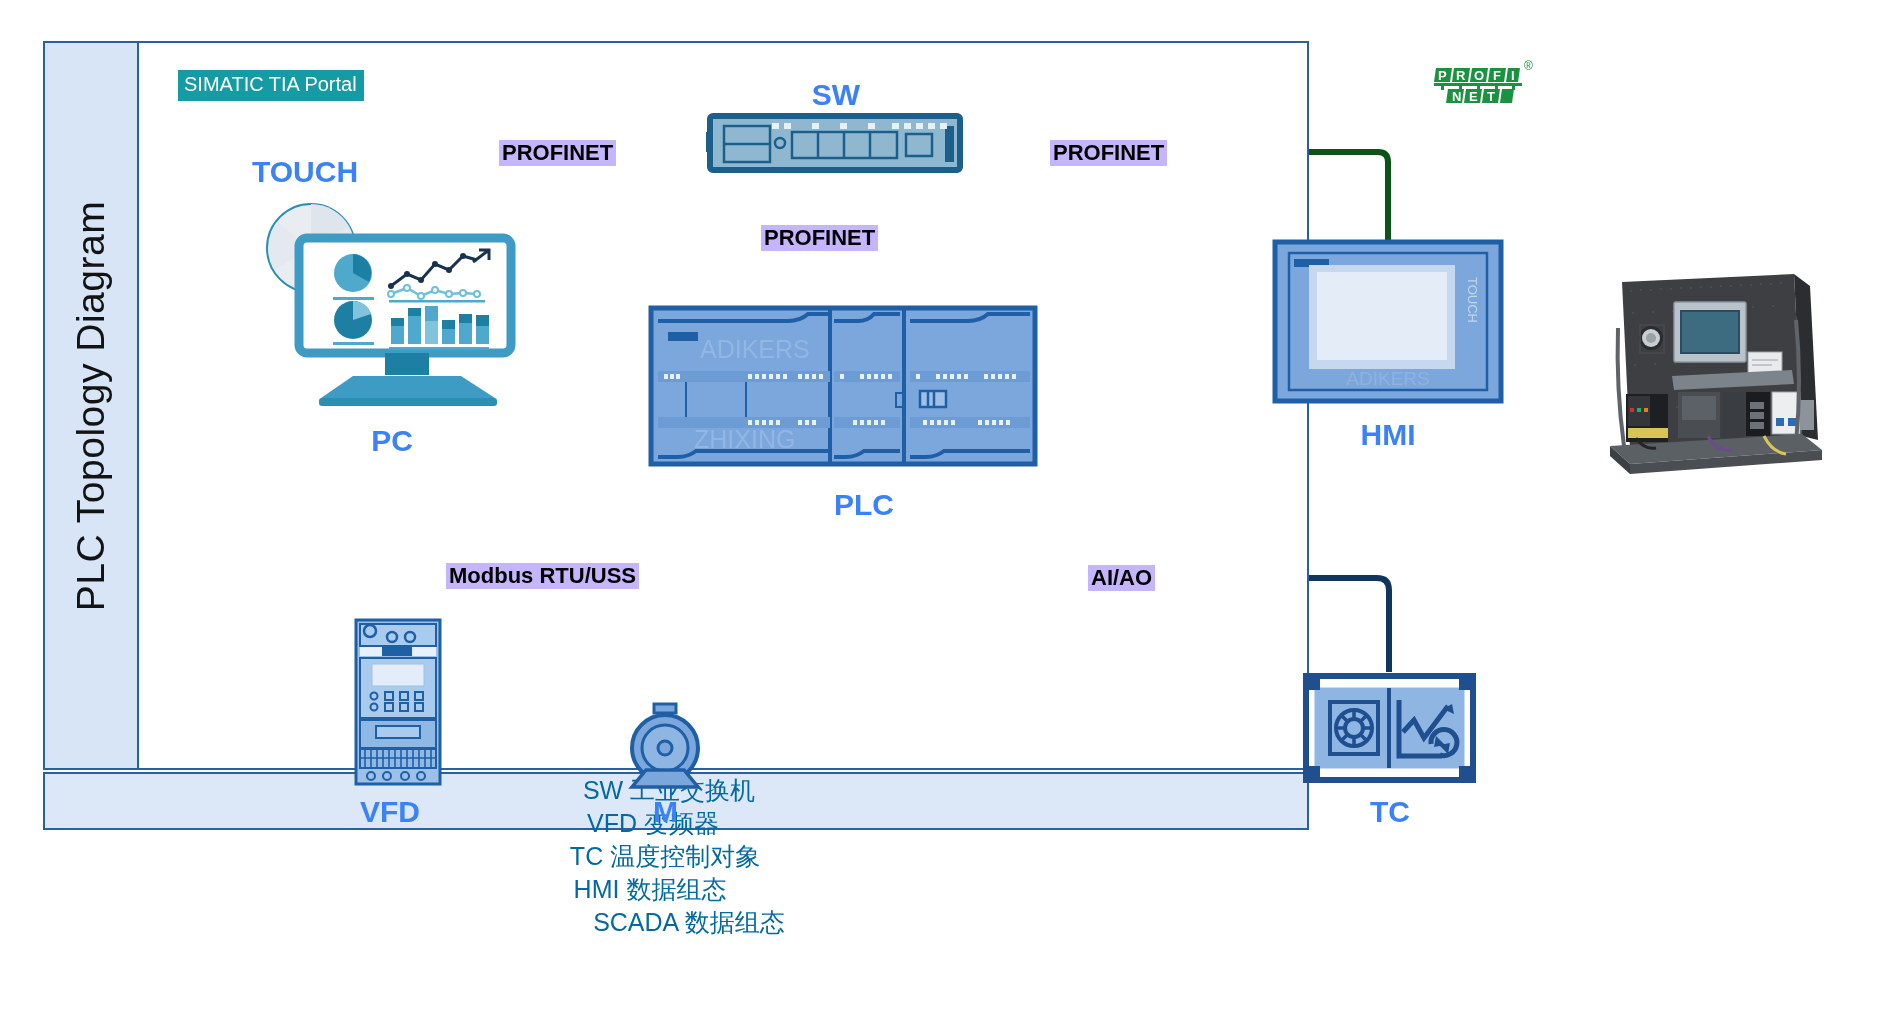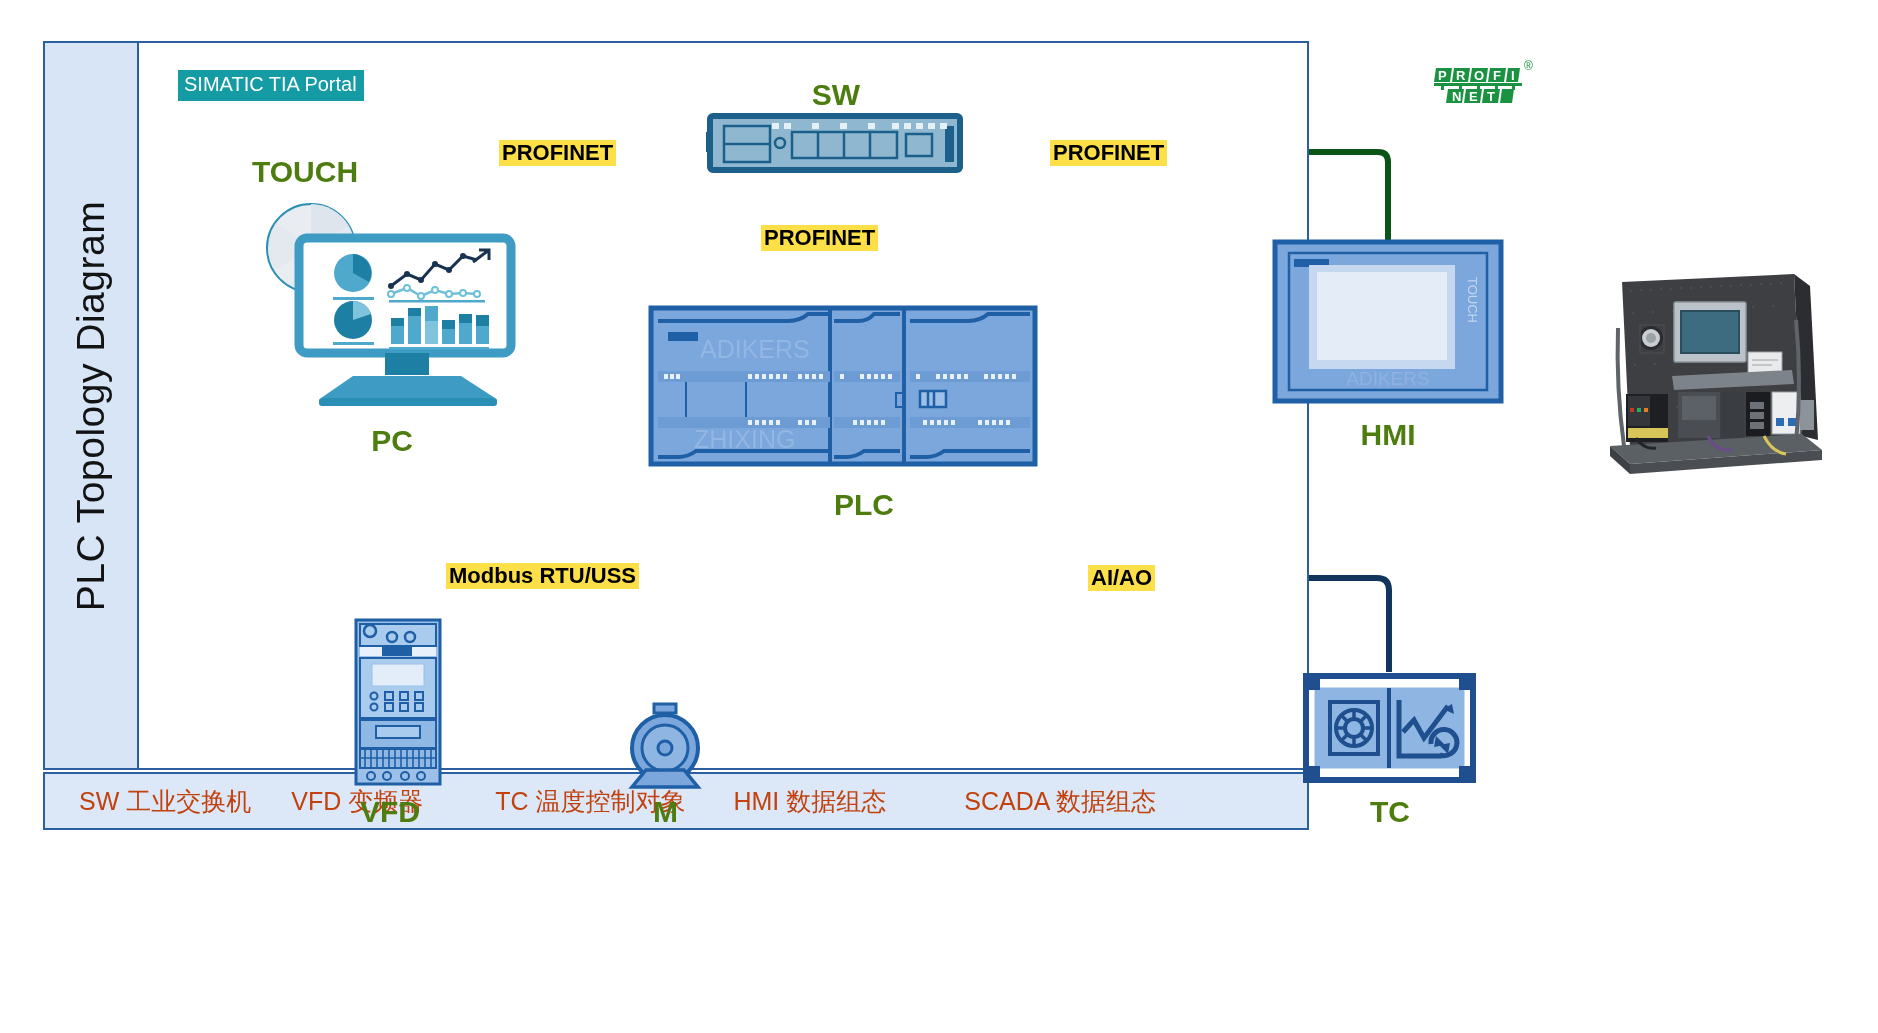--- a/index.html
+++ b/index.html
@@ -10,37 +10,37 @@
   #outer-frame{position:absolute;left:43px;top:41px;width:1266px;height:729px;
       border:2px solid #2b5f9e;box-sizing:border-box;background:#ffffff;}
   #sidebar{position:absolute;left:0;top:0;width:94px;height:100%;
       background:#d7e5f7;border-right:2px solid #2b5f9e;box-sizing:border-box;}
   #sidebar-title{position:absolute;left:50%;top:50%;
       transform:translate(-50%,-50%) rotate(-90deg);white-space:nowrap;
       font-size:39px;color:#131313;letter-spacing:.5px;}
 
   #legend-bar{position:absolute;left:43px;top:772px;width:1266px;height:58px;
       background:#dce8f8;border:2px solid #2b5f9e;box-sizing:border-box;}
-  #legend-inner{position:absolute;left:16px;top:0;width:100%;height:100%;
+  #legend-inner{position:absolute;left:4px;top:0;width:100%;height:100%;
       display:flex;align-items:center;padding-left:18px;box-sizing:border-box;
-      font-size:25px;color:#c2410c;}
+      font-size:25px;color:#0369a1;flex-direction:column;}
   .legend-item{white-space:nowrap;}
 
   
   #tia-badge{position:absolute;left:178px;top:70px;background:#159ba3;color:#fff;
       font-size:20px;padding:2px 7px 4px 6px;line-height:1.25;white-space:nowrap;}
 
   
   #profinet-logo{position:absolute;left:1432px;top:56px;width:108px;height:50px;}
 
   
-  .dev-label{position:absolute;font-size:30px;font-weight:bold;color:#4d7c0f;
+  .dev-label{position:absolute;font-size:30px;font-weight:bold;color:#3b82f6;
       white-space:nowrap;text-align:center;}
   .link-label{position:absolute;font-size:22px;font-weight:bold;color:#000;
-      white-space:nowrap;background:#fde047;padding:0 3px;}
+      white-space:nowrap;background:#c4b5fd;padding:0 3px;}
 
   
   #wires{position:absolute;left:0;top:0;width:1878px;height:1033px;pointer-events:none;}
 
   
   .dev{position:absolute;}
 
   
   #photo{position:absolute;left:1596px;top:268px;width:232px;height:218px;}
 </style>

